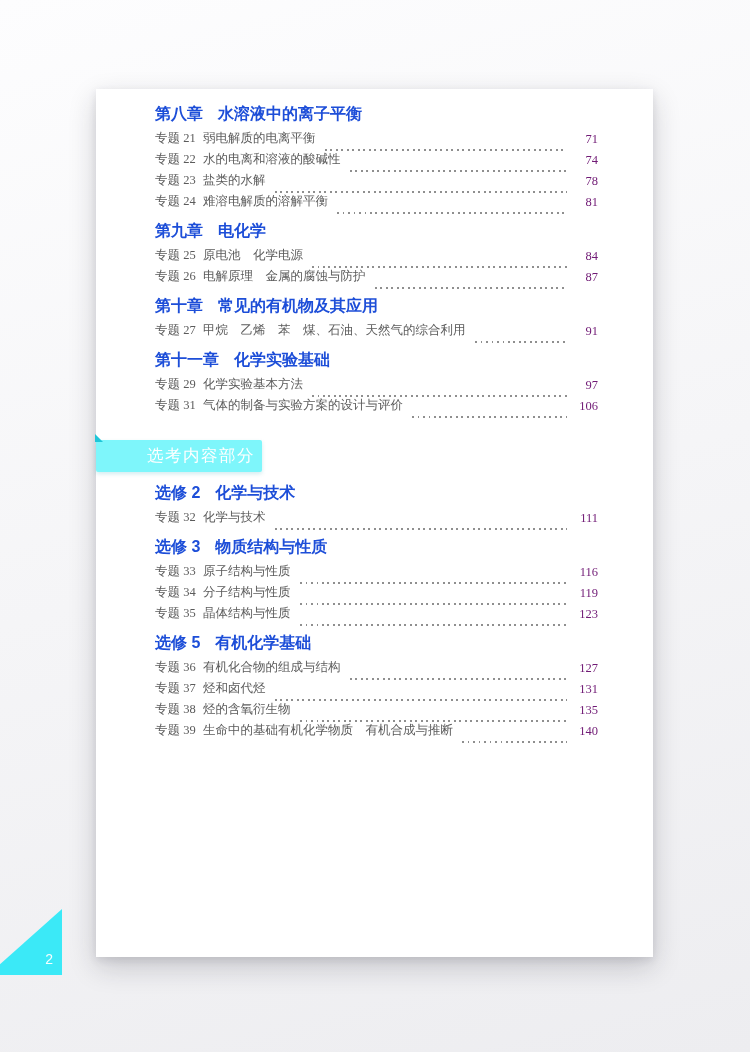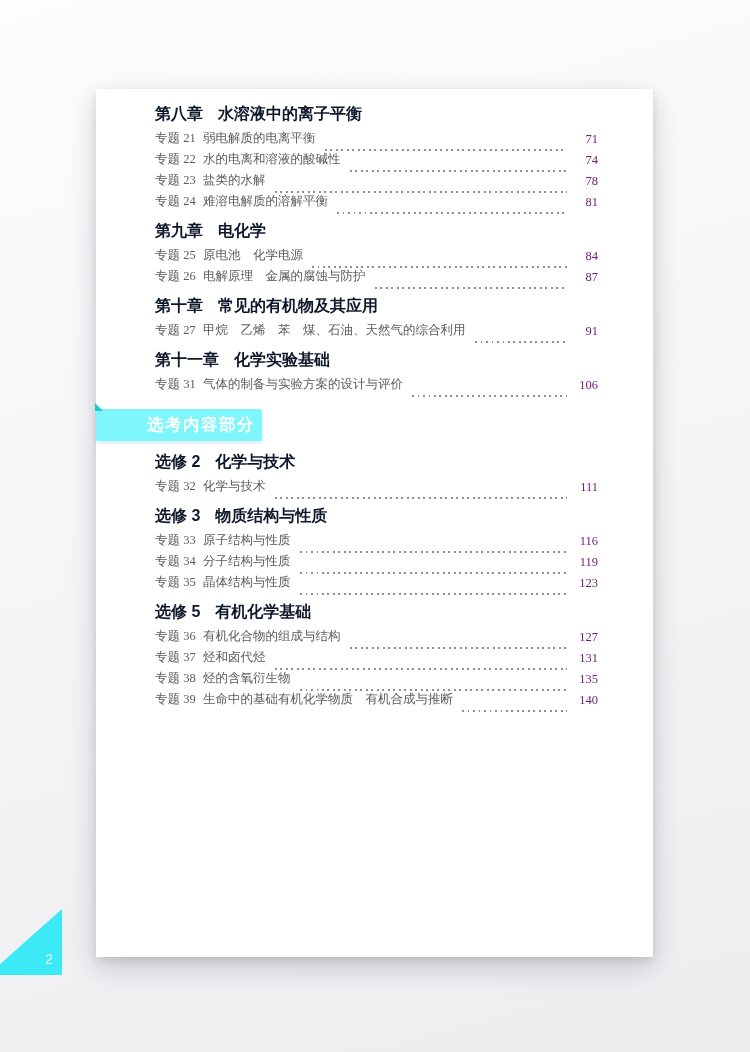--- a/index.html
+++ b/index.html
@@ -29,21 +29,21 @@
     padding: 4px 55px 0 59px;
   }
 
   
   .chapter {
     margin-top: 9px;
     height: 24px;
     line-height: 24px;
     font-size: 16px;
     font-weight: bold;
-    color: #0f172a;
+    color: #1d4ed8;
     white-space: nowrap;
   }
   .chapter .clabel { margin-right: 15px; }
 
   
   .entry {
     display: flex;
     align-items: flex-end;
     height: 21px;
     font-size: 12.5px;
@@ -63,33 +63,33 @@
   .epage {
     flex: none;
     min-width: 24px;
     text-align: right;
     color: #701a75;
   }
 
   
   .banner {
     position: relative;
-    margin: 16px 0 0 -59px;
+    margin: 26px 0 0 -59px;
     width: 166px;
     height: 32px;
     box-sizing: border-box;
     background: var(--banner-bg, #7ef6fb);
     border-radius: 2px;
     display: flex;
     align-items: center;
     justify-content: flex-end;
     padding-right: 7px;
     color: #ffffff;
     font-size: 16.5px;
-    font-weight: bold;
+    font-weight: normal;
     letter-spacing: 1.5px;
     box-shadow: 0 2px 4px rgba(0, 150, 170, 0.18);
   }
   .banner-fold {
     position: absolute;
     left: -1px;
     top: -6px;
     width: 8px;
     height: 8px;
     background: var(--banner-fold, #1fc6d8);
@@ -167,20 +167,26 @@
           <div class="entry">
             <span class="elabel">专题 27</span>
             <span class="etitle">甲烷　乙烯　苯　煤、石油、天然气的综合利用</span>
             <span class="leader"></span>
             <span class="epage">91</span>
           </div>
         </div>
         <div>
           <div class="chapter"><span class="clabel">第十一章</span><span class="ctitle">化学实验基础</span></div>
           <div class="entry">
+            <span class="elabel">专题 29</span>
+            <span class="etitle">化学实验基本方法</span>
+            <span class="leader"></span>
+            <span class="epage">97</span>
+          </div>
+          <div class="entry">
             <span class="elabel">专题 31</span>
             <span class="etitle">气体的制备与实验方案的设计与评价</span>
             <span class="leader"></span>
             <span class="epage">106</span>
           </div>
         </div>
       </div>
 
     <div class="banner">
       <span class="banner-fold"></span>

